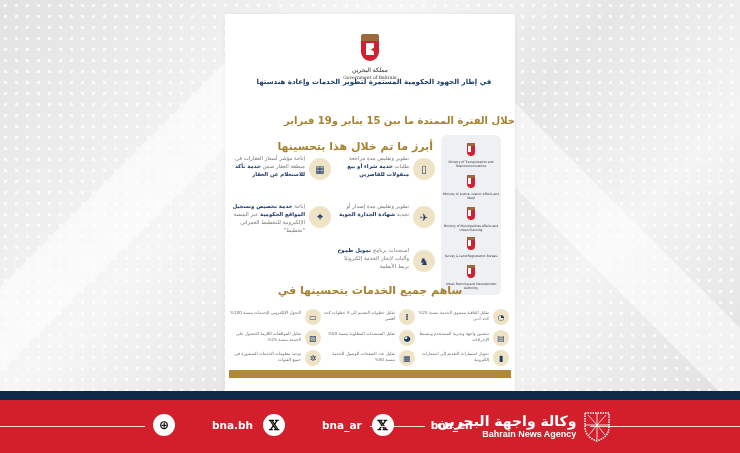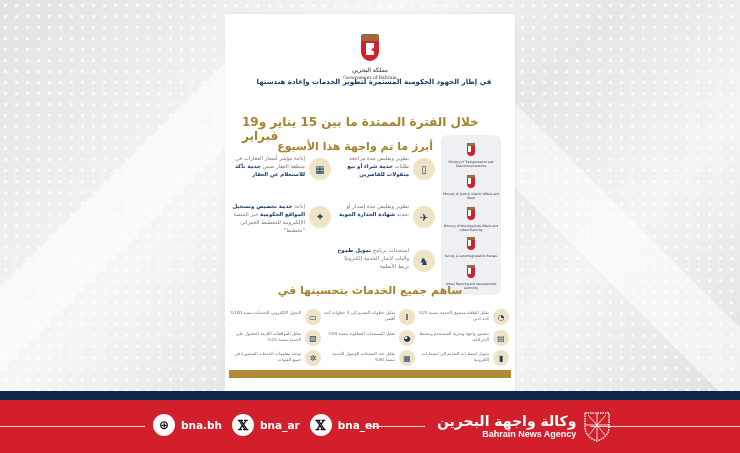--- a/index.html
+++ b/index.html
@@ -60,22 +60,22 @@
   .intro {
     position: absolute; left: 8px; right: 0; top: 64px; text-align: center;
     font-size: 7px; color: #1b3a6b; font-weight: bold;
   }
   .headline {
     position: absolute; left: 0; right: 0; top: 74px; text-align: center;
     font-size: 19px; color: #1b3a6b; font-weight: bold; line-height: 22px;
   }
   .headline .num { color: #1b3a6b; font-weight: 900; }
   .period {
-    position: absolute; left: 17px; right: 0; top: 101px; text-align: left;
-    font-size: 12px; color: #a8832f; font-weight: bold;
+    position: absolute; left: 17px; right: 0; top: 101px; text-align: right;
+    font-size: 10px; color: #a8832f; font-weight: bold;
   }
   .highlights-title {
     position: absolute; right: 82px; top: 126px;
     font-size: 11px; color: #a8832f; font-weight: bold;
   }
   .agency-panel {
     position: absolute; left: 216px; top: 121px; width: 60px; height: 160px;
     background: #eef0f4; border-radius: 6px;
     direction: ltr;
   }
@@ -138,21 +138,21 @@
   }
   .social {
     position: absolute; top: 14px; display: flex; align-items: center; gap: 6px;
   }
   .soc-icon {
     width: 22px; height: 22px; border-radius: 50%; background: #fff; color: #111;
     display: flex; align-items: center; justify-content: center;
     font-size: 13px; font-weight: bold; font-family: "DejaVu Serif", serif;
   }
   .soc-icon.globe { font-size: 12px; font-family: "DejaVu Sans", sans-serif; }
-  .soc-label { color: #fff; font-size: 10.5px; font-weight: bold; margin-right: 4px; }
+  .soc-label { color: #fff; font-size: 10.5px; font-weight: bold; margin-right: 4px; margin-left: 31px; }
   .bna-brand {
     position: absolute; left: 437px; top: 6px; height: 40px; display: flex; align-items: center; gap: 6px;
   }
   .bna-text { text-align: right; color: #fff; }
   .bna-ar { font-size: 14px; font-weight: bold; line-height: 16px; }
   .bna-en { font-size: 9px; font-weight: bold; line-height: 11px; font-family: Liberation Sans, sans-serif; }
   .bna-mark {
     width: 30px; height: 34px; position: relative;
   }
   .bna-mark svg { width: 30px; height: 34px; }
@@ -173,21 +173,21 @@
     </div>
     <div class="logo-ar">مملكة البحرين</div>
     <div class="logo-text">Government of Bahrain</div>
   </div>
 
   <div class="intro">في إطار الجهود الحكومية المستمرة لتطوير الخدمات وإعادة هندستها</div>
 
 
   <div class="period">خلال الفترة الممتدة ما بين 15 يناير و19 فبراير</div>
 
-  <div class="highlights-title">أبرز ما تم واجهة هذا الأسبوع</div>
+  <div class="highlights-title">أبرز ما تم خلال هذا بتحسينها</div>
 
   <div class="hl-item" style="left:110px; top:140px; height:36px;">
     <div class="hl-icon">▯</div>
     <div class="hl-text">
       <span>تطوير وتقليص مدة مراجعة طلبات </span><b>خدمة شراء أو بيع منقولات للقاصرين</b>
     </div>
   </div>
   <div class="hl-item" style="left:6px; top:140px; height:36px;">
     <div class="hl-icon">▦</div>
     <div class="hl-text">

